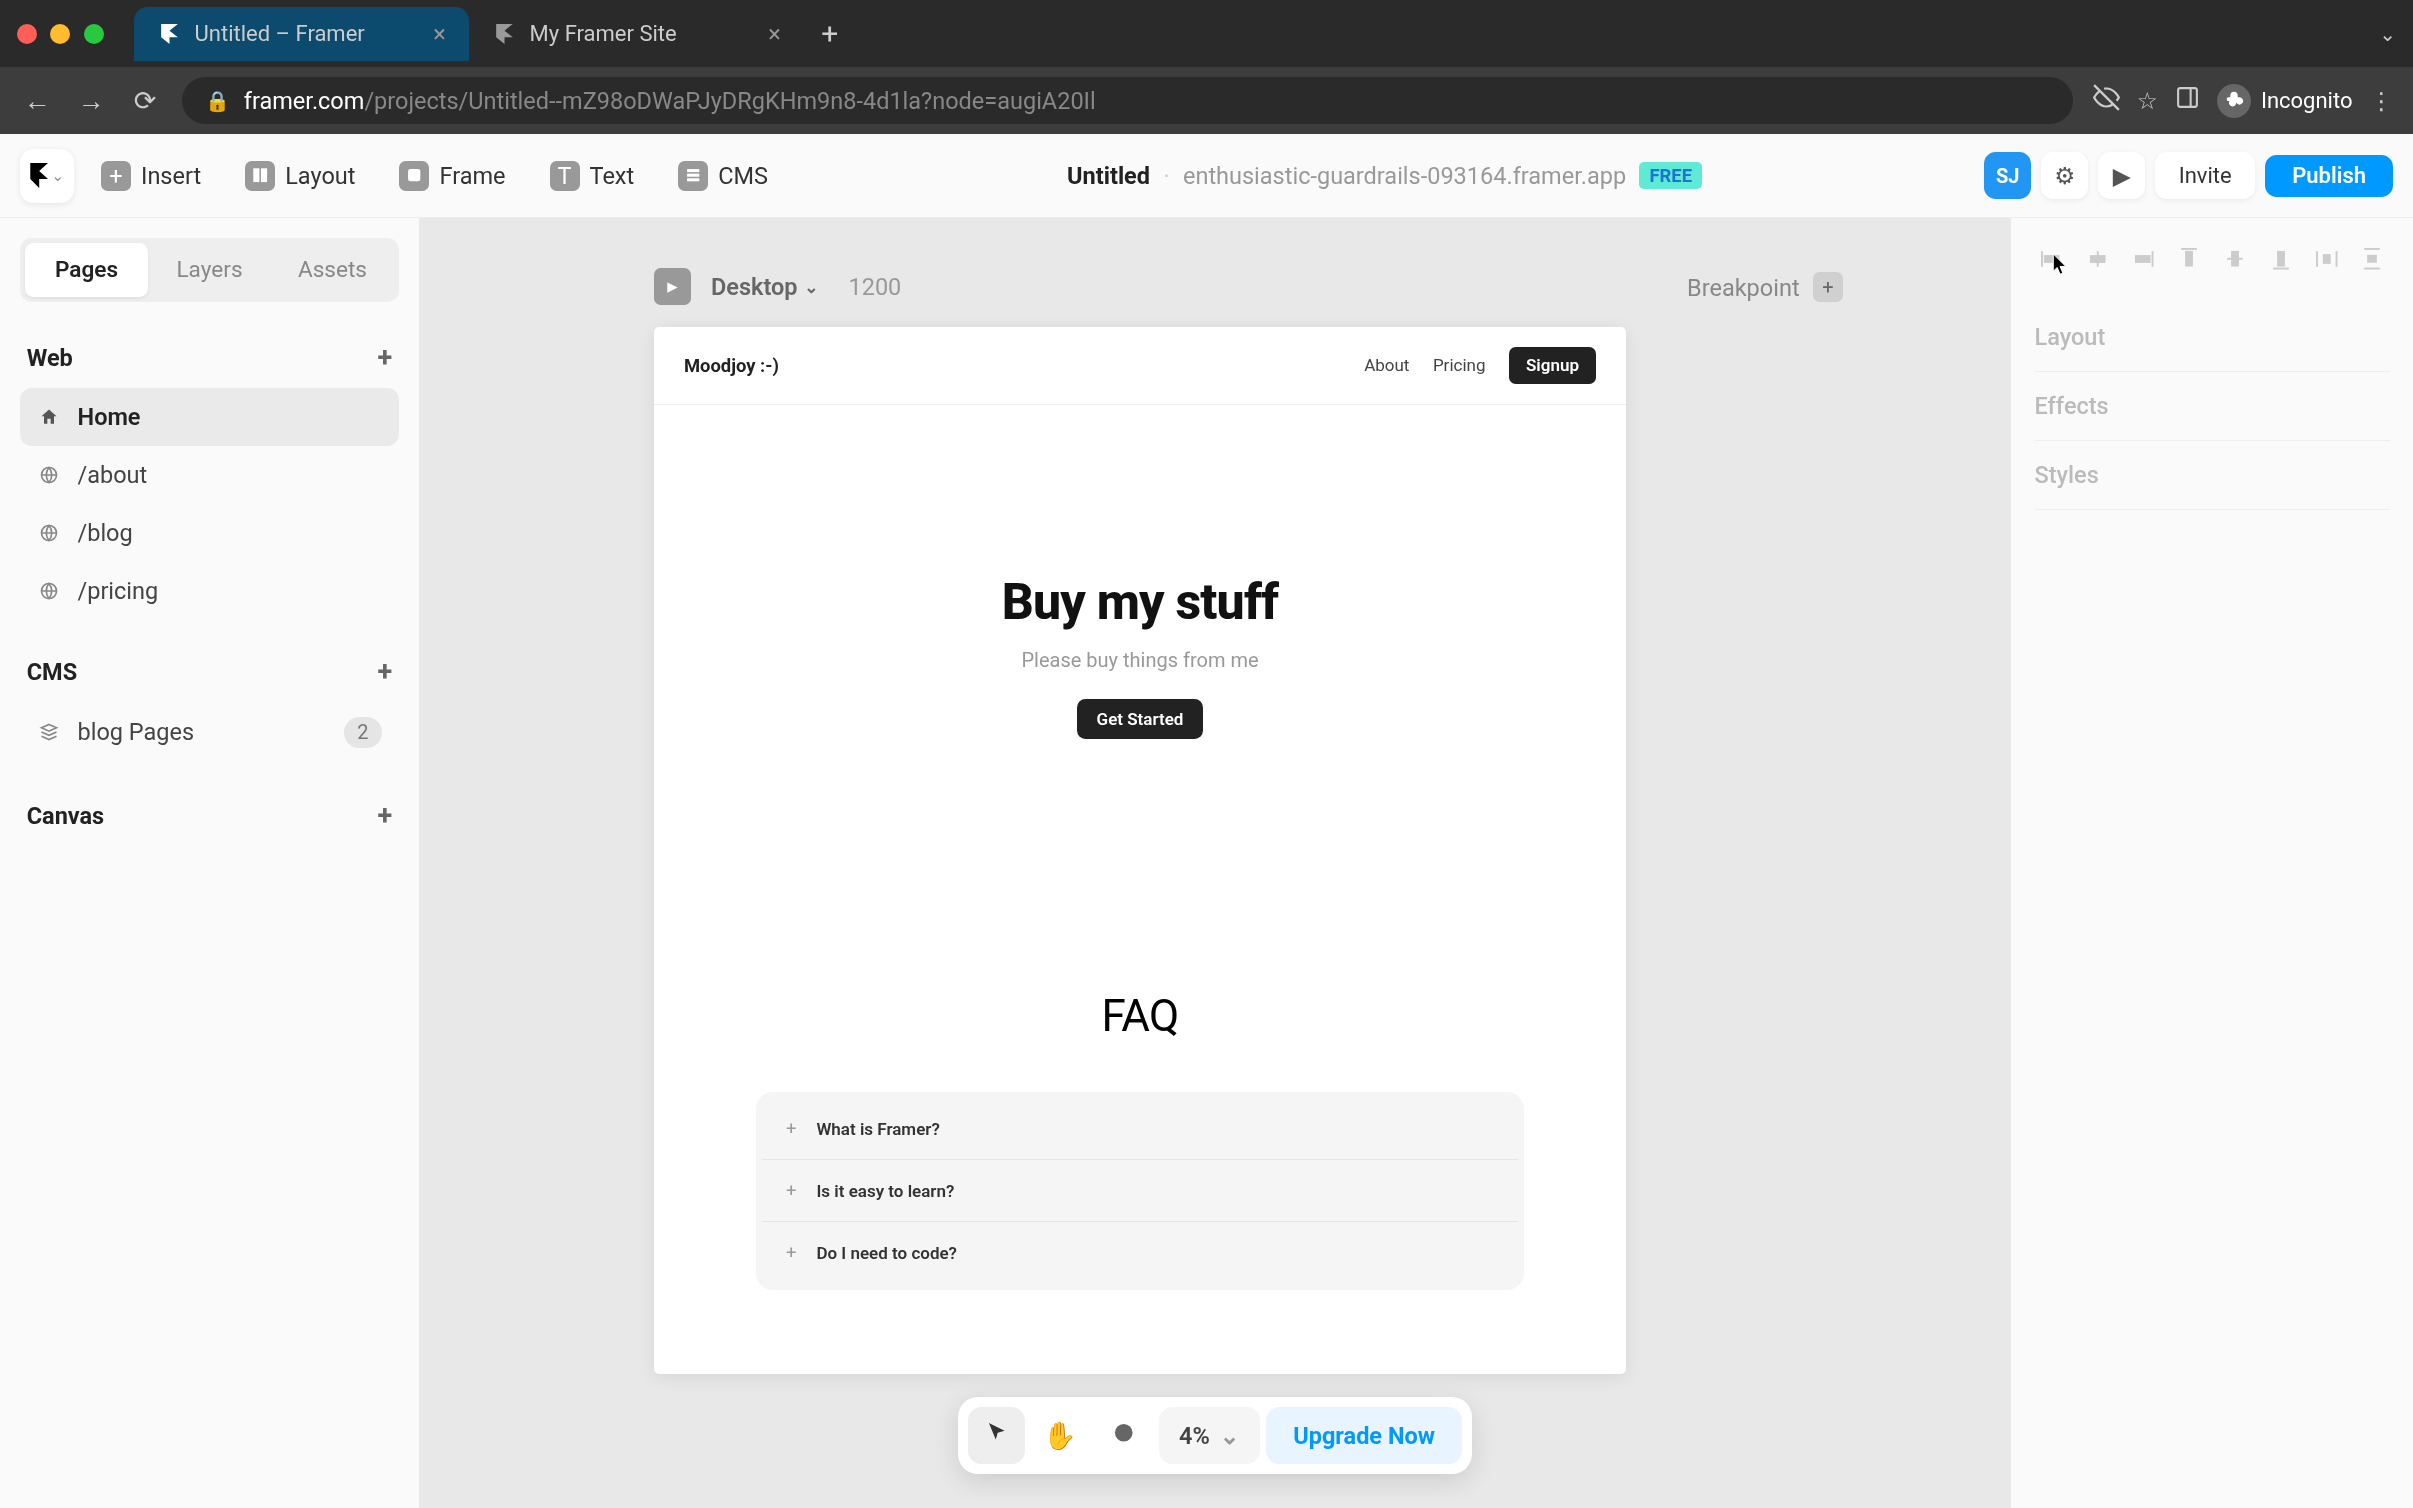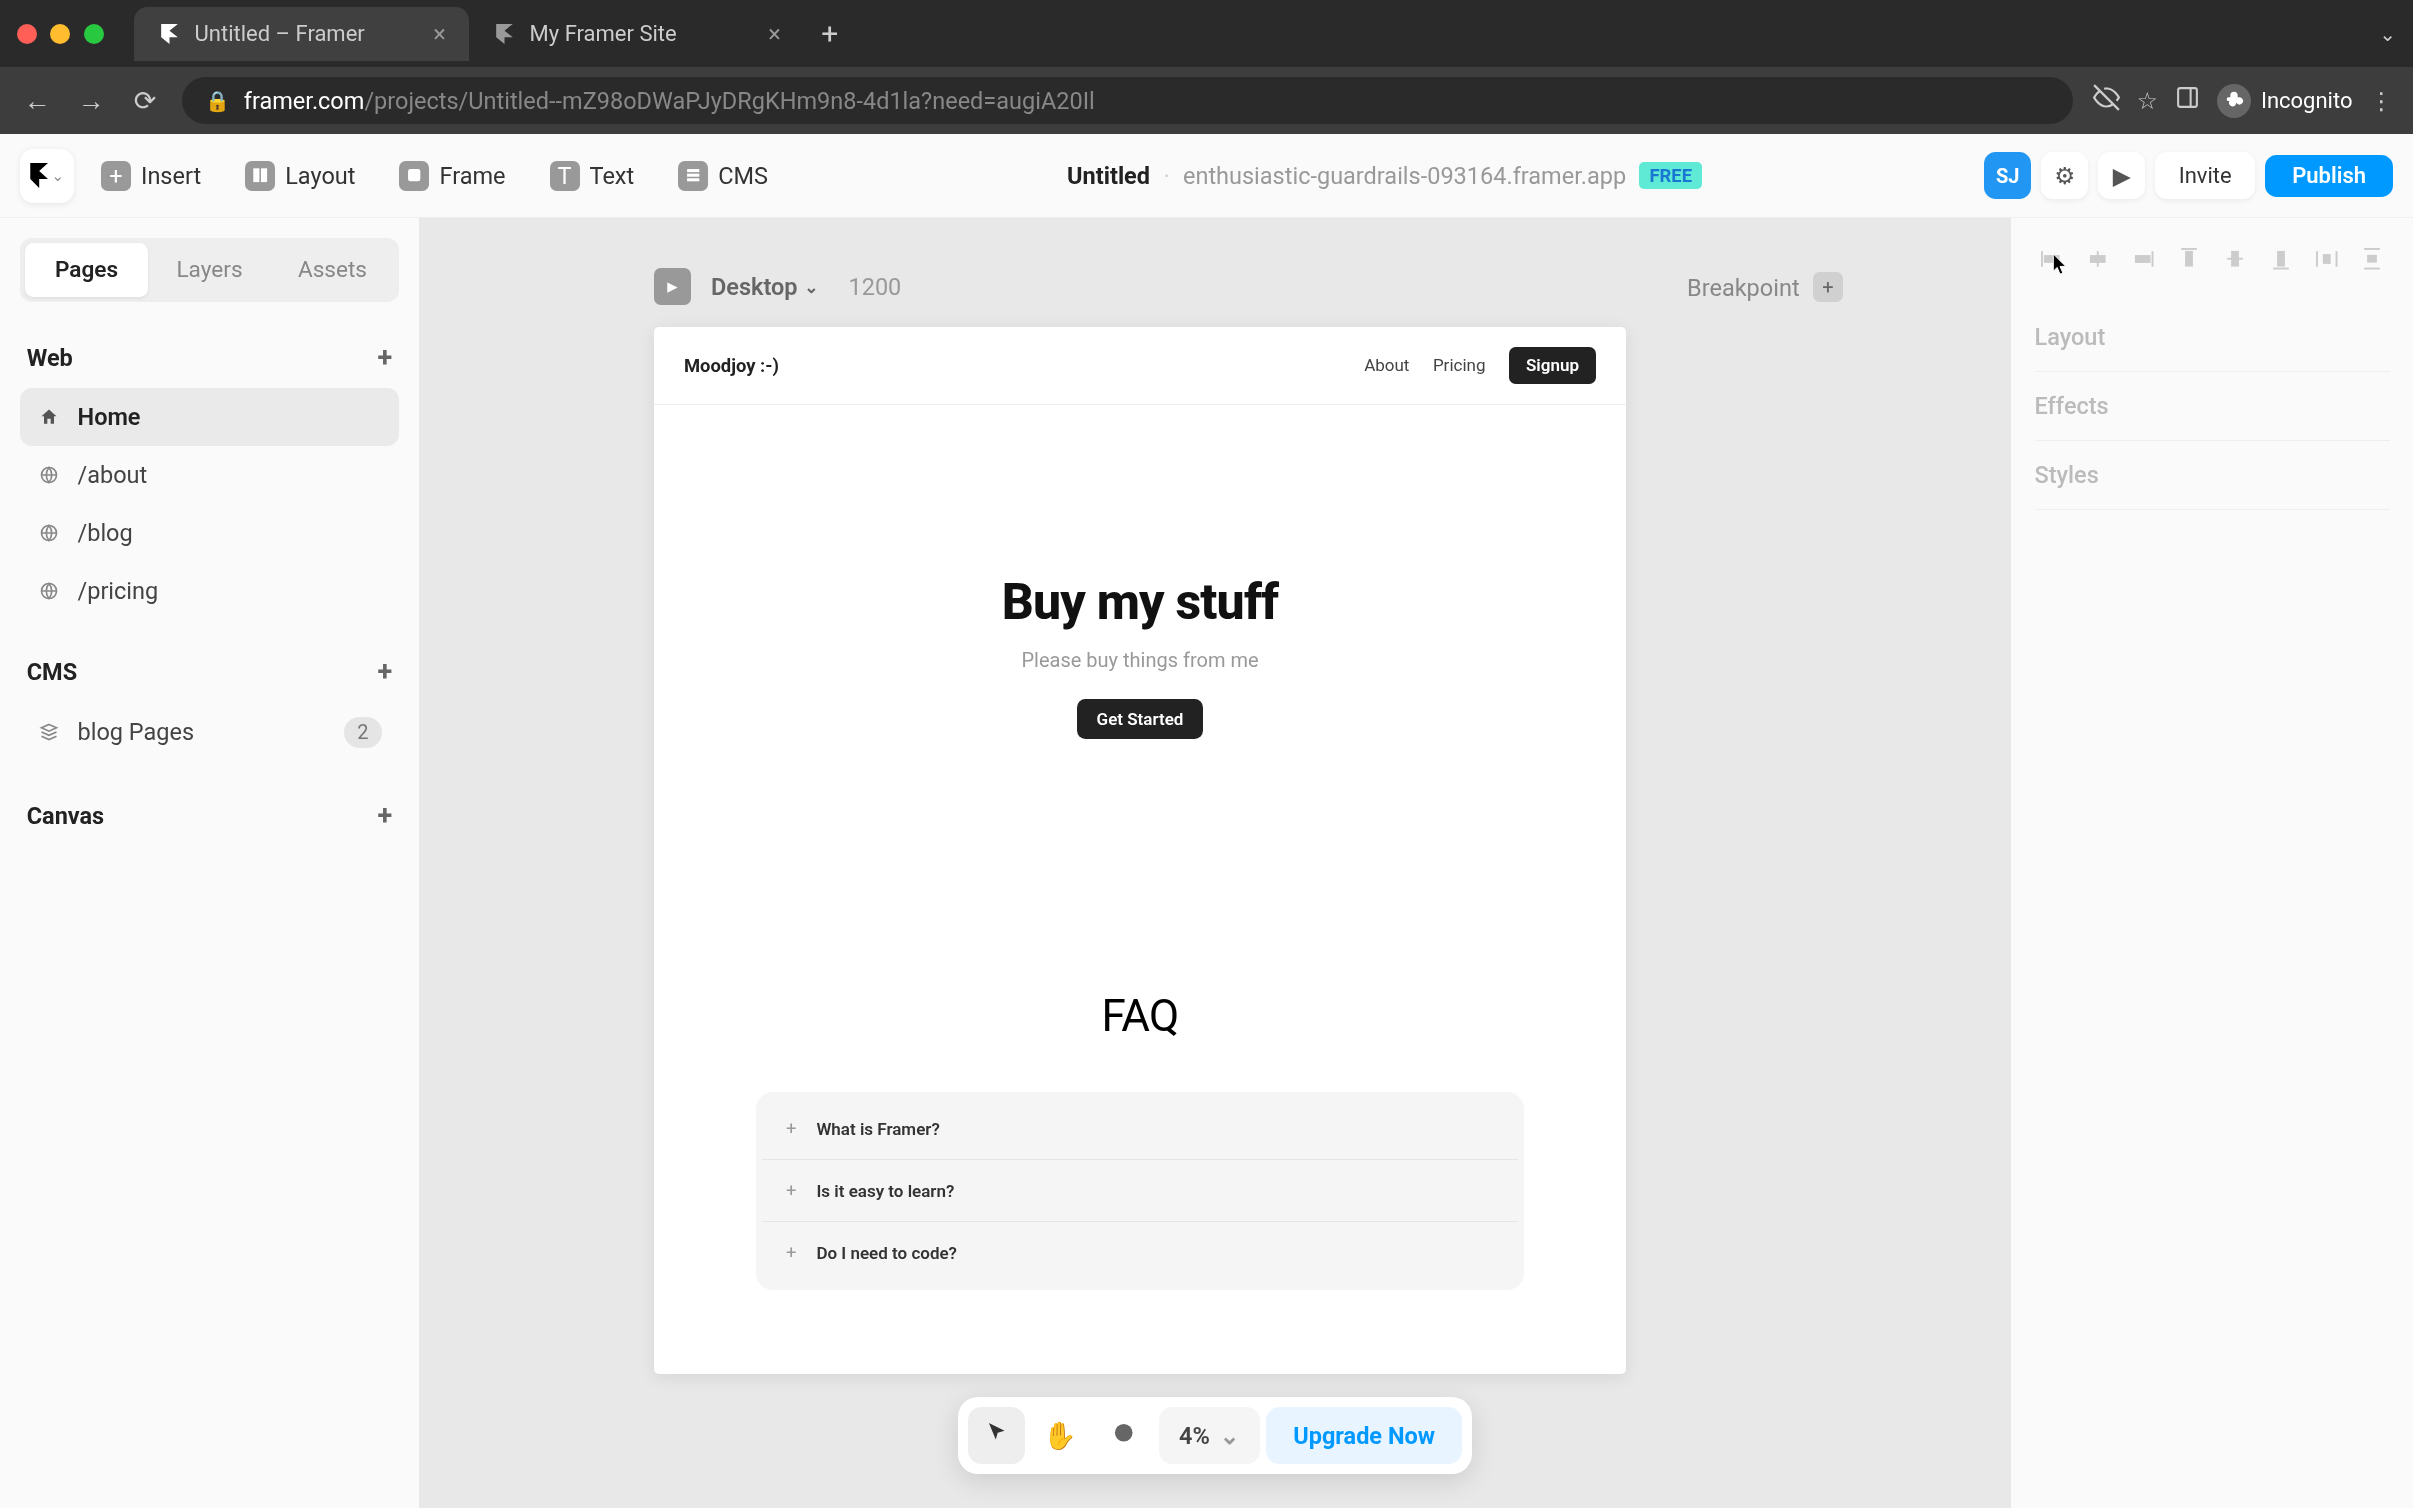--- a/index.html
+++ b/index.html
@@ -8,21 +8,21 @@
 
 .browser-chrome { background: #2a2a2a; }
 .tab-bar { display: flex; align-items: center; height: 67px; padding: 0 17px; gap: 13.4px; }
 .traffic-lights { display: flex; gap: 13.4px; margin-right: 17px; }
 .tl { width: 20px; height: 20px; border-radius: 50%; }
 .tl-red { background: #ff5f57; }
 .tl-yellow { background: #febc2e; }
 .tl-green { background: #28c840; }
 .tabs { display: flex; gap: 0; align-items: center; }
 .tab { display: flex; align-items: center; gap: 13.4px; padding: 0 23.5px; height: 54px; border-radius: 13.4px 13.4px 0 0; color: #ccc; font-size: 22px; min-width: 335px; }
-.tab.active { background: #404040; }
+.tab.active { background: #0c4a6e; }
 .tab-favicon { width: 23.5px; height: 23.5px; display: flex; align-items: center; justify-content: center; }
 .tab-close { color: #999; font-size: 23.5px; margin-left: auto; cursor: pointer; }
 .new-tab { color: #ccc; font-size: 30px; padding: 0 17px; cursor: pointer; }
 .tab-bar-right { margin-left: auto; color: #ccc; font-size: 20px; }
 
 .addr-bar { display: flex; align-items: center; height: 67px; padding: 0 20px; gap: 20px; background: #3d3d3d; }
 .nav-btn { color: #ccc; width: 34px; height: 34px; display: flex; align-items: center; justify-content: center; font-size: 27px; }
 .addr-field { flex: 1; display: flex; align-items: center; gap: 13.4px; background: #2a2a2a; border-radius: 34px; padding: 0 23.5px; height: 47px; }
 .lock-icon { color: #ccc; font-size: 20px; }
 .addr-text { color: #fff; font-size: 23.5px; }
@@ -137,21 +137,21 @@
     </div>
     <div class="tab-bar-right">⌄</div>
   </div>
   <div class="addr-bar">
     <div class="nav-btn">←</div>
     <div class="nav-btn">→</div>
     <div class="nav-btn">⟳</div>
     <div class="addr-field">
       <span class="lock-icon">🔒</span>
       <span class="addr-text">
-        <span>framer.com</span><span class="dim">/projects/Untitled--mZ98oDWaPJyDRgKHm9n8-4d1la?need=augiA20Il</span>
+        <span>framer.com</span><span class="dim">/projects/Untitled--mZ98oDWaPJyDRgKHm9n8-4d1la?node=augiA20Il</span>
       </span>
     </div>
     <div class="addr-icons">
       <span class="addr-icon">
         <svg width="27" height="27" viewBox="0 0 24 24" fill="none" stroke="#ccc" stroke-width="2">
             <path d="M17.94 17.94A10 10 0 0 1 12 20c-7 0-11-8-11-8a18 18 0 0 1 5-5.94M9.9 4.24A9 9 0 0 1 12 4c7 0 11 8 11 8a18 18 0 0 1-2 2.94M1 1l22 22"></path>
           </svg>
       </span>
       <span class="addr-icon">☆</span>
       <span class="addr-icon">

